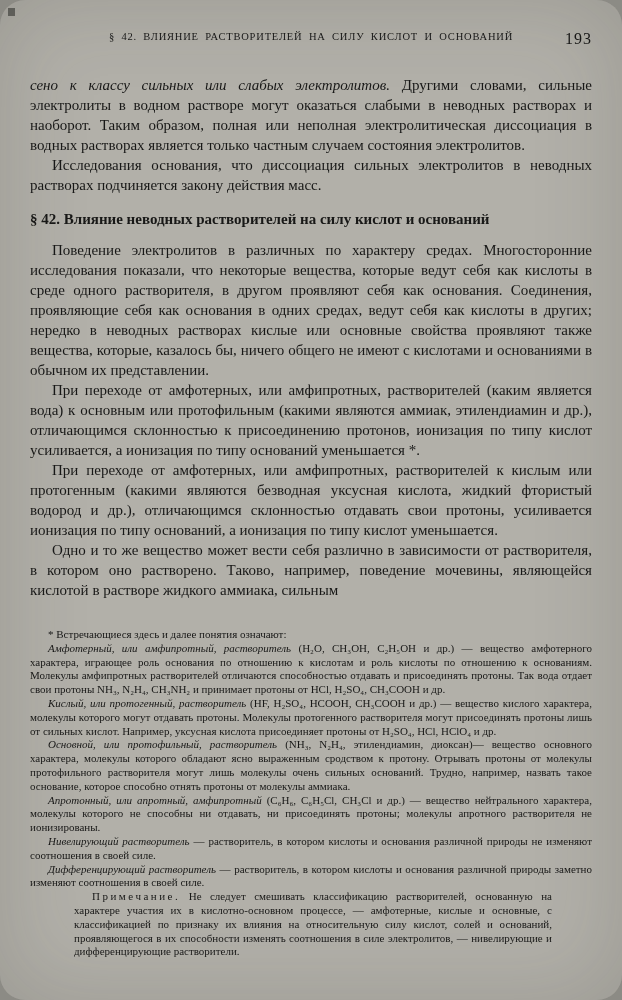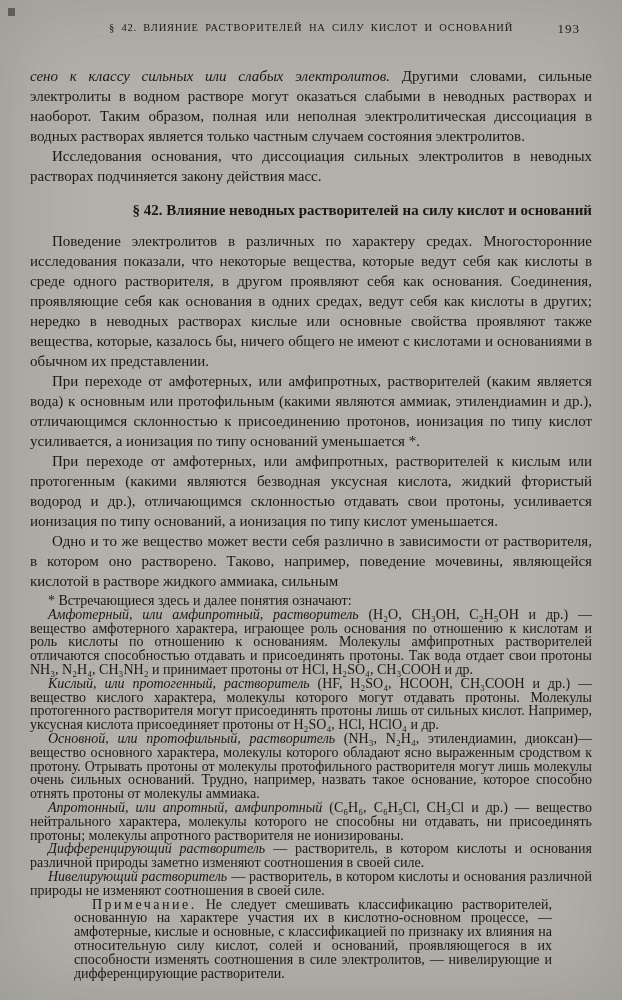--- a/index.html
+++ b/index.html
@@ -4,26 +4,27 @@
 <style>
   html, body { margin: 0; padding: 0; }
   body { background: #8c8b85; }
 
   .page {
     position: relative;
     width: 622px;
     height: 1000px;
     margin: 0 auto;
     box-sizing: border-box;
-    padding: 22px 30px 18px 30px;
+    padding: 31px 30px 18px 30px;
     background: #b2b0a9;
     color: #181817;
     font-family: "Liberation Serif", "DejaVu Serif", serif;
     overflow: hidden;
     box-shadow: inset 0 0 90px rgba(50, 50, 45, 0.18);
+    border-radius: 25px;
   }
 
   .scan-mark {
     position: absolute;
     left: 8px;
     top: 8px;
     width: 7px;
     height: 8px;
     background: #3a3a36;
     opacity: 0.65;
@@ -33,23 +34,23 @@
     position: relative;
     height: 20px;
     font-size: 10.5px;
     letter-spacing: 0.8px;
     word-spacing: 3px;
     text-align: center;
     white-space: nowrap;
   }
   .page-number {
     position: absolute;
-    right: 12px;
+    right: 0;
     top: -1px;
-    font-size: 13px;
+    font-size: 16px;
     letter-spacing: 1px;
   }
 
   .body-text {
     margin-top: 24px;
     font-size: 15px;
     line-height: 20px;
   }
 
   .para {
@@ -58,28 +59,28 @@
     text-indent: 22px;
   }
   .para.noindent { text-indent: 0; }
 
   .lead-italic { font-style: italic; }
   .lead-bold { font-weight: normal; }
 
   .section-heading {
     font-size: 15px;
     font-weight: bold;
-    text-align: right;
+    text-align: left;
     margin: 14px 0 11px 0;
     line-height: 20px;
   }
 
   .footnote {
-    margin-top: 3px;
-    font-size: 14px;
+    margin-top: 28px;
+    font-size: 11px;
     line-height: 13.8px;
   }
   .footnote .para { text-indent: 18px; }
 
   .note-block {
     margin-left: 44px;
     margin-right: 40px;
     text-indent: 18px;
   }
   .spaced-lead { letter-spacing: 2.5px; }
@@ -119,21 +120,21 @@
     <p class="para">* Встречающиеся здесь и далее понятия означают:</p>
 
     <p class="para"><span class="lead-italic">Амфотерный, или амфипротный, растворитель</span><span> (H₂O, CH₃OH, C₂H₅OH и др.) — вещество амфотерного характера, играющее роль основания по отношению к кислотам и роль кислоты по отношению к основаниям. Молекулы амфипротных растворителей отличаются способностью отдавать и присоединять протоны. Так вода отдает свои протоны NH₃, N₂H₄, CH₃NH₂ и принимает протоны от HCl, H₂SO₄, CH₃COOH и др.</span></p>
 
     <p class="para"><span class="lead-italic">Кислый, или протогенный, растворитель</span><span> (HF, H₂SO₄, HCOOH, CH₃COOH и др.) — вещество кислого характера, молекулы которого могут отдавать протоны. Молекулы протогенного растворителя могут присоединять протоны лишь от сильных кислот. Например, уксусная кислота присоединяет протоны от H₂SO₄, HCl, HClO₄ и др.</span></p>
 
     <p class="para"><span class="lead-italic">Основной, или протофильный, растворитель</span><span> (NH₃, N₂H₄, этилендиамин, диоксан)— вещество основного характера, молекулы которого обладают ясно выраженным сродством к протону. Отрывать протоны от молекулы протофильного растворителя могут лишь молекулы очень сильных оснований. Трудно, например, назвать такое основание, которое способно отнять протоны от молекулы аммиака.</span></p>
 
     <p class="para"><span class="lead-italic">Апротонный, или апротный, амфипротный</span><span> (C₆H₆, C₆H₅Cl, CH₃Cl и др.) — вещество нейтрального характера, молекулы которого не способны ни отдавать, ни присоединять протоны; молекулы апротного растворителя не ионизированы.</span></p>
 
+    <p class="para"><span class="lead-italic">Нивелирующий растворитель</span><span> — растворитель, в котором кислоты и основания различной природы не изменяют соотношения в своей силе.</span></p>
+
     <p class="para"><span class="lead-italic">Дифференцирующий растворитель</span><span> — растворитель, в котором кислоты и основания различной природы заметно изменяют соотношения в своей силе.</span></p>
-
-    <p class="para"><span class="lead-italic">Нивелирующий растворитель</span><span> — растворитель, в котором кислоты и основания различной природы не изменяют соотношения в своей силе.</span></p>
 
     <p class="para note-block"><span class="spaced-lead">Примечание.</span><span> Не следует смешивать классификацию растворителей, основанную на характере участия их в кислотно-основном процессе, — амфотерные, кислые и основные, с классификацией по признаку их влияния на относительную силу кислот, солей и оснований, проявляющегося в их способности изменять соотношения в силе электролитов, — нивелирующие и дифференцирующие растворители.</span></p>
 
   </section>
 
 </div>
 
 </body></html>

